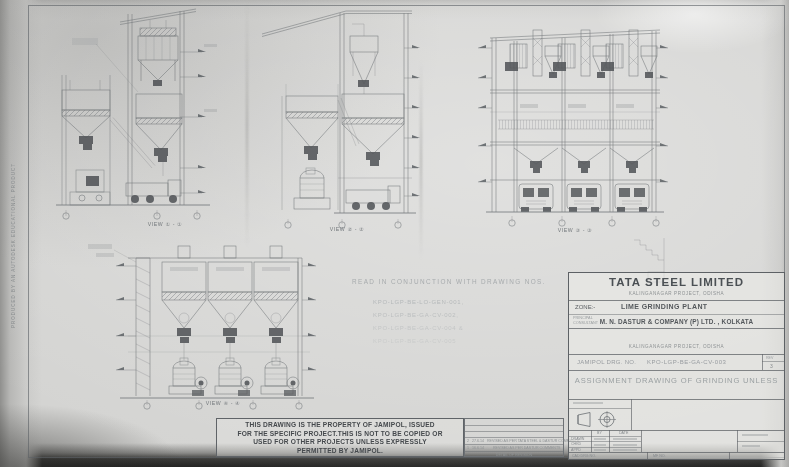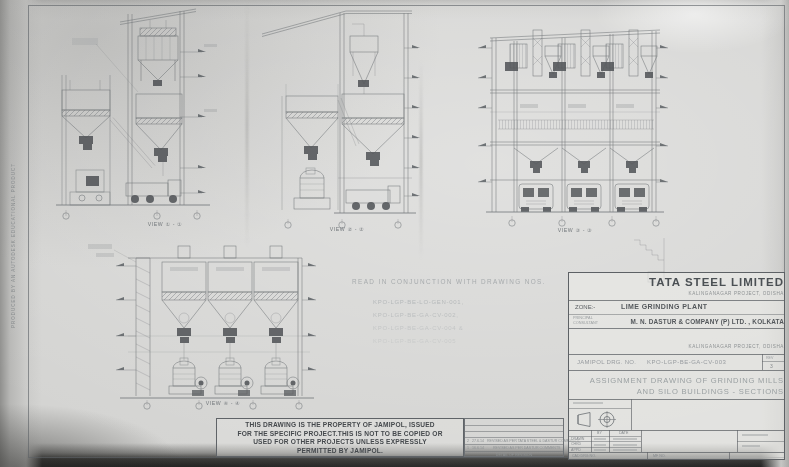--- a/index.html
+++ b/index.html
@@ -28,21 +28,21 @@
   .disc{left:216px;top:418px;width:248px;height:39px;border:1px solid #5f6367;
     background:rgba(228,228,226,.35);text-align:center;padding-top:2px;box-sizing:border-box;}
   .disc div{font-size:6.6px;font-weight:bold;line-height:8.6px;color:#45494d;letter-spacing:.2px;}
   .rev{left:464px;top:418px;width:100px;height:39px;border:1px solid #6d7175;box-sizing:border-box;}
   .rev .hl{position:absolute;left:0;right:0;height:0;border-top:1px solid rgba(109,113,117,.55);}
   .rev .cell{position:absolute;font-size:3.6px;color:#8e9294;white-space:nowrap;}
   .tb{left:568px;top:272px;width:215px;height:186px;border:1px solid #5d6165;
     background:rgba(236,236,234,.55);box-sizing:content-box;}
   .tb .hl{position:absolute;left:0;right:0;height:0;border-top:1px solid rgba(93,97,101,.75);}
   .tb .vl{position:absolute;width:0;border-left:1px solid rgba(93,97,101,.65);}
-  .tb .c{text-align:right;left:0;right:0;}
+  .tb .c{text-align:center;left:0;right:0;}
   .sm{position:absolute;display:block;background:#979b9d;opacity:.45;height:2px;}
   svg{position:absolute;left:0;top:0;}
 </style>
 </head>
 <body>
 
 <div id="photo">
 
   <div class="sheet-border"></div>
   <div class="crease" style="left:246px;top:0;height:250px"></div>
@@ -327,22 +327,21 @@
     <div class="hl" style="top:81px"></div>
 
     <div class="tx" style="left:8px;top:86px;font-size:6px;color:#989ca0;letter-spacing:.3px">JAMIPOL DRG. NO.</div>
     <div class="tx" style="left:78px;top:86px;font-size:6px;color:#989ca0;letter-spacing:.5px">KPO-LGP-BE-GA-CV-003</div>
     <div class="vl" style="left:193px;top:81px;height:16px"></div>
     <div class="tx" style="left:197px;top:82.5px;font-size:3.6px;color:#989ca0">REV</div>
     <div class="hl" style="left:193px;right:0;top:88px;border-top-color:rgba(93,97,101,.45)"></div>
     <div class="tx" style="left:201px;top:89.5px;font-size:5px;color:#84888c">3</div>
     <div class="hl" style="top:97px"></div>
 
-    <div class="tx c" style="top:103px;font-size:7.6px;letter-spacing:.8px;color:#9aa0a2">ASSIGNMENT DRAWING OF GRINDING MILLS</div>
-    <div class="tx c" style="top:114px;font-size:7.6px;letter-spacing:.8px;color:#9aa0a2">AND SILO BUILDINGS  -  SECTIONS</div>
+    <div class="tx c" style="top:103px;font-size:7.6px;letter-spacing:.8px;color:#9aa0a2">ASSIGNMENT DRAWING OF GRINDING UNLESS</div>
     <div class="hl" style="top:126px"></div>
 
     <div class="vl" style="left:62px;top:126px;height:31px"></div>
     <div class="hl" style="left:0;top:135px;width:62px;right:auto;border-top-color:rgba(93,97,101,.45)"></div>
     <i class="sm" style="left:4px;top:129px;width:30px"></i>
     <svg width="54" height="18" style="left:5px;top:138px">
       <g stroke="#6b7074" fill="none" stroke-width="0.8">
         <path d="M4,4 L16,1.5 V15.5 L4,13 z"></path>
         <path d="M4,4 V13"></path>
         <circle cx="33" cy="8.5" r="7"></circle>

